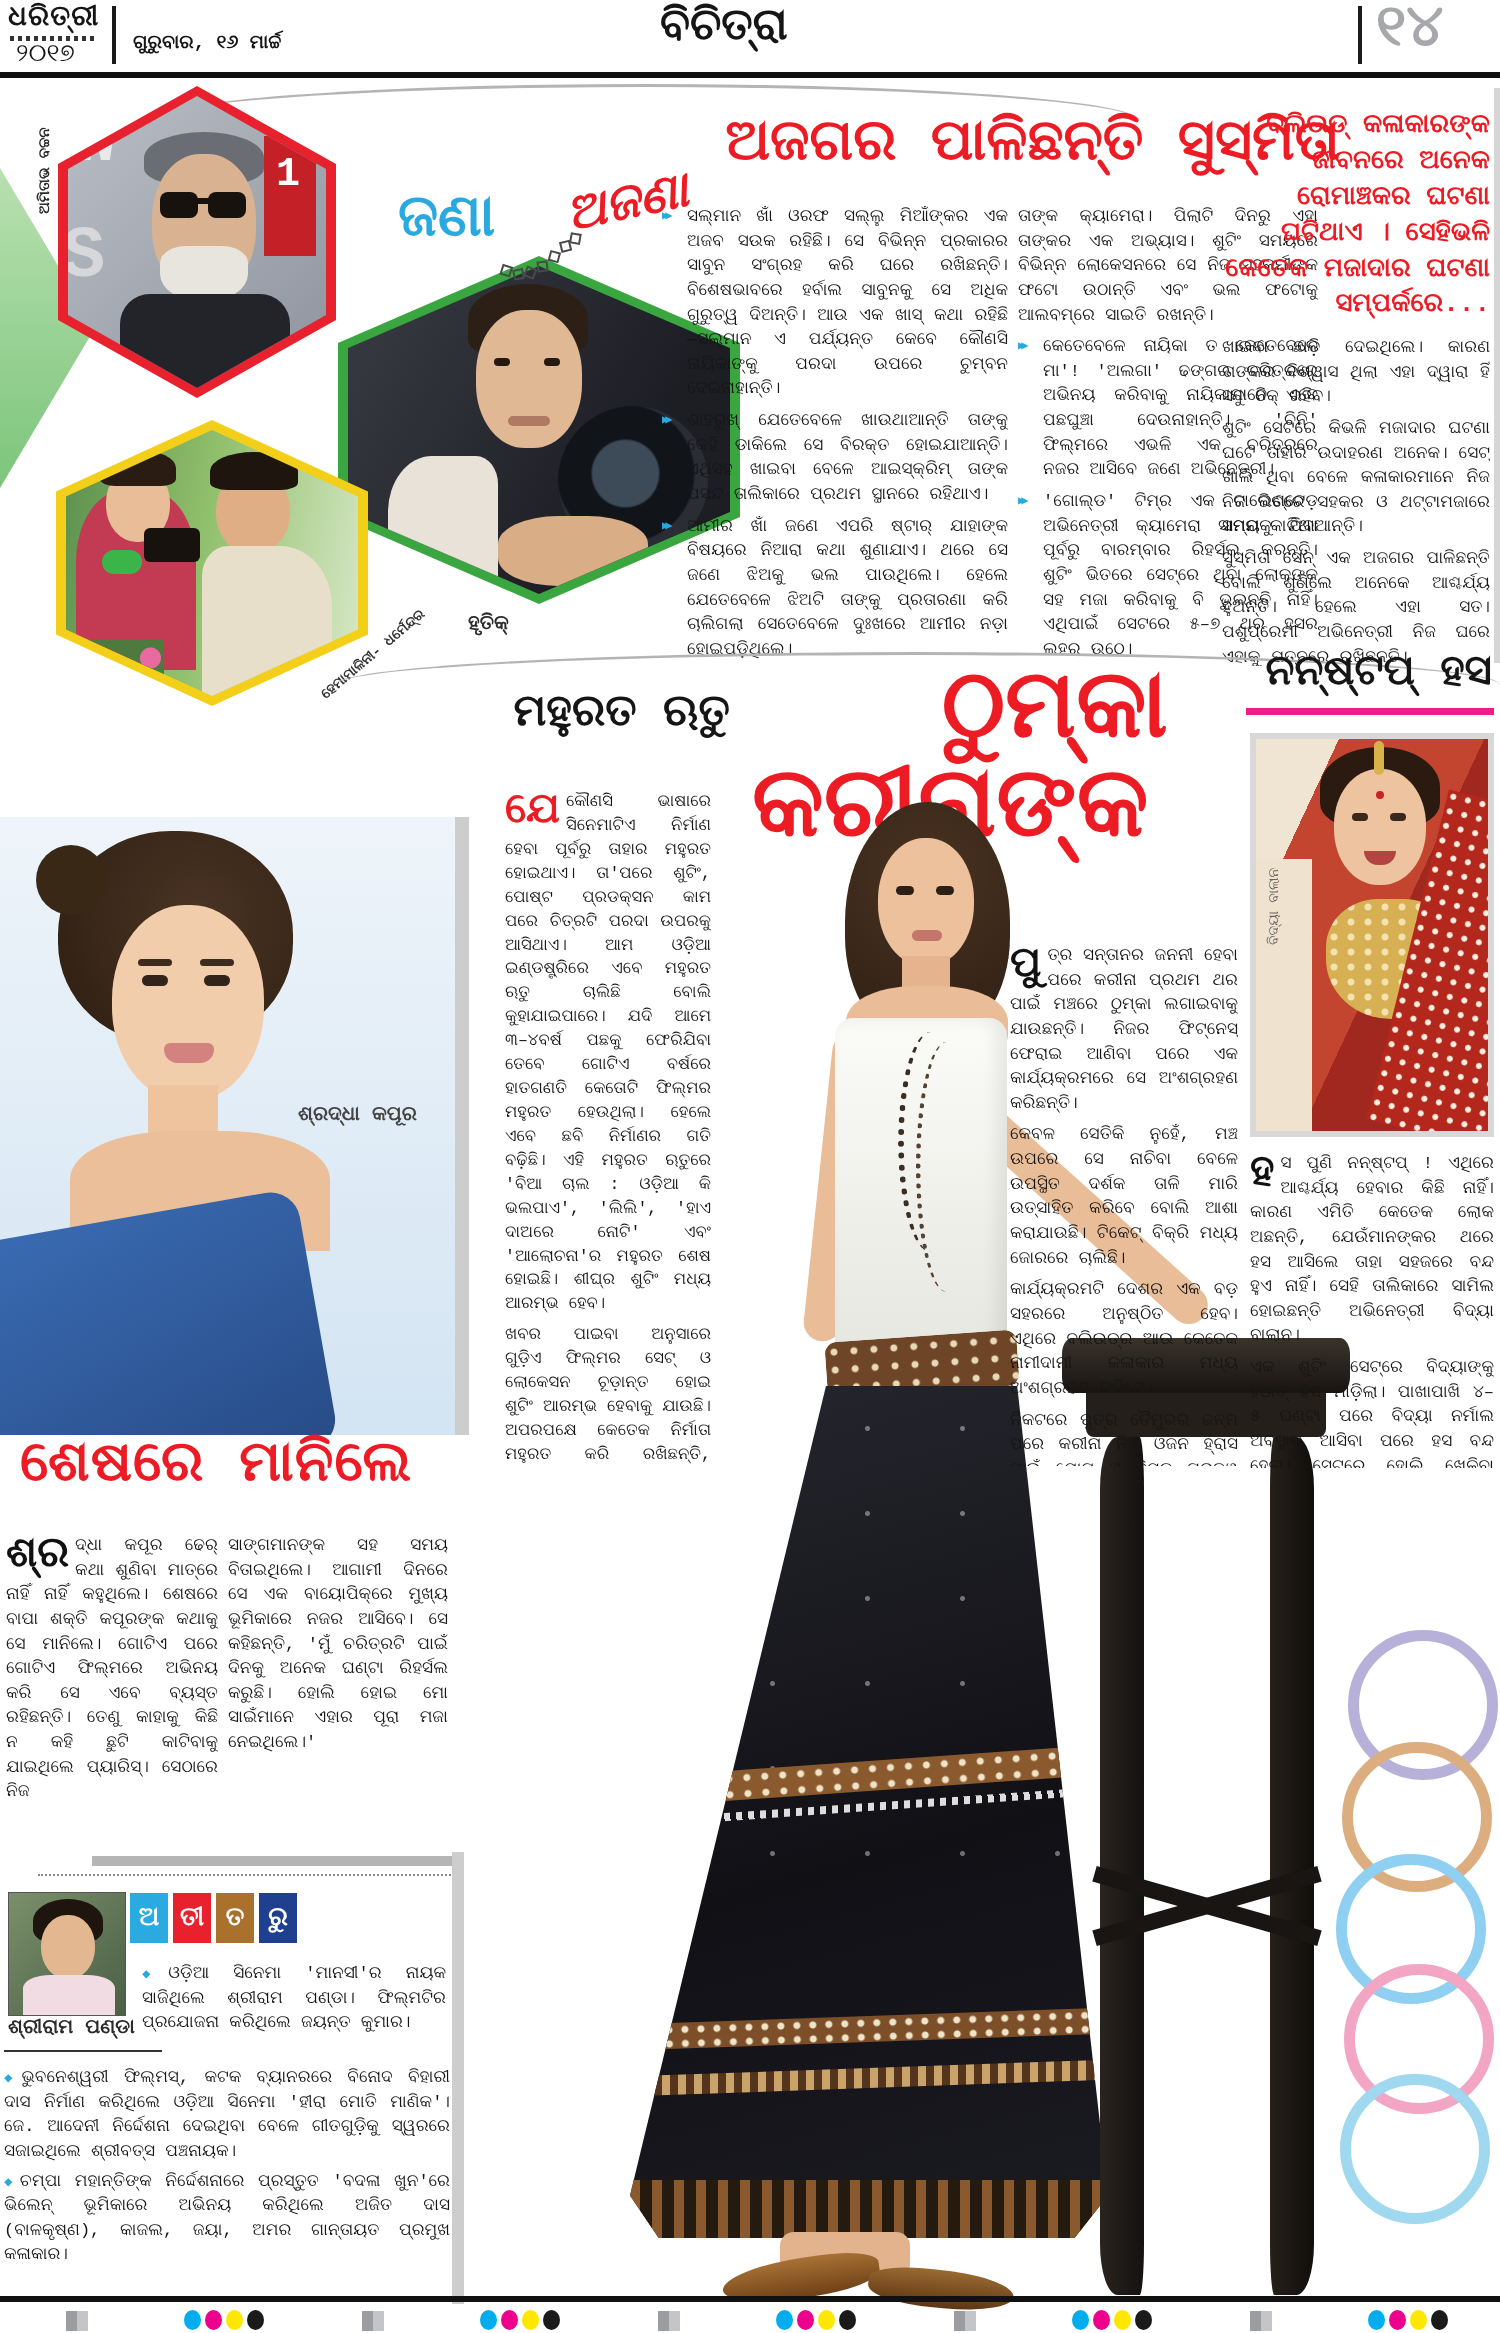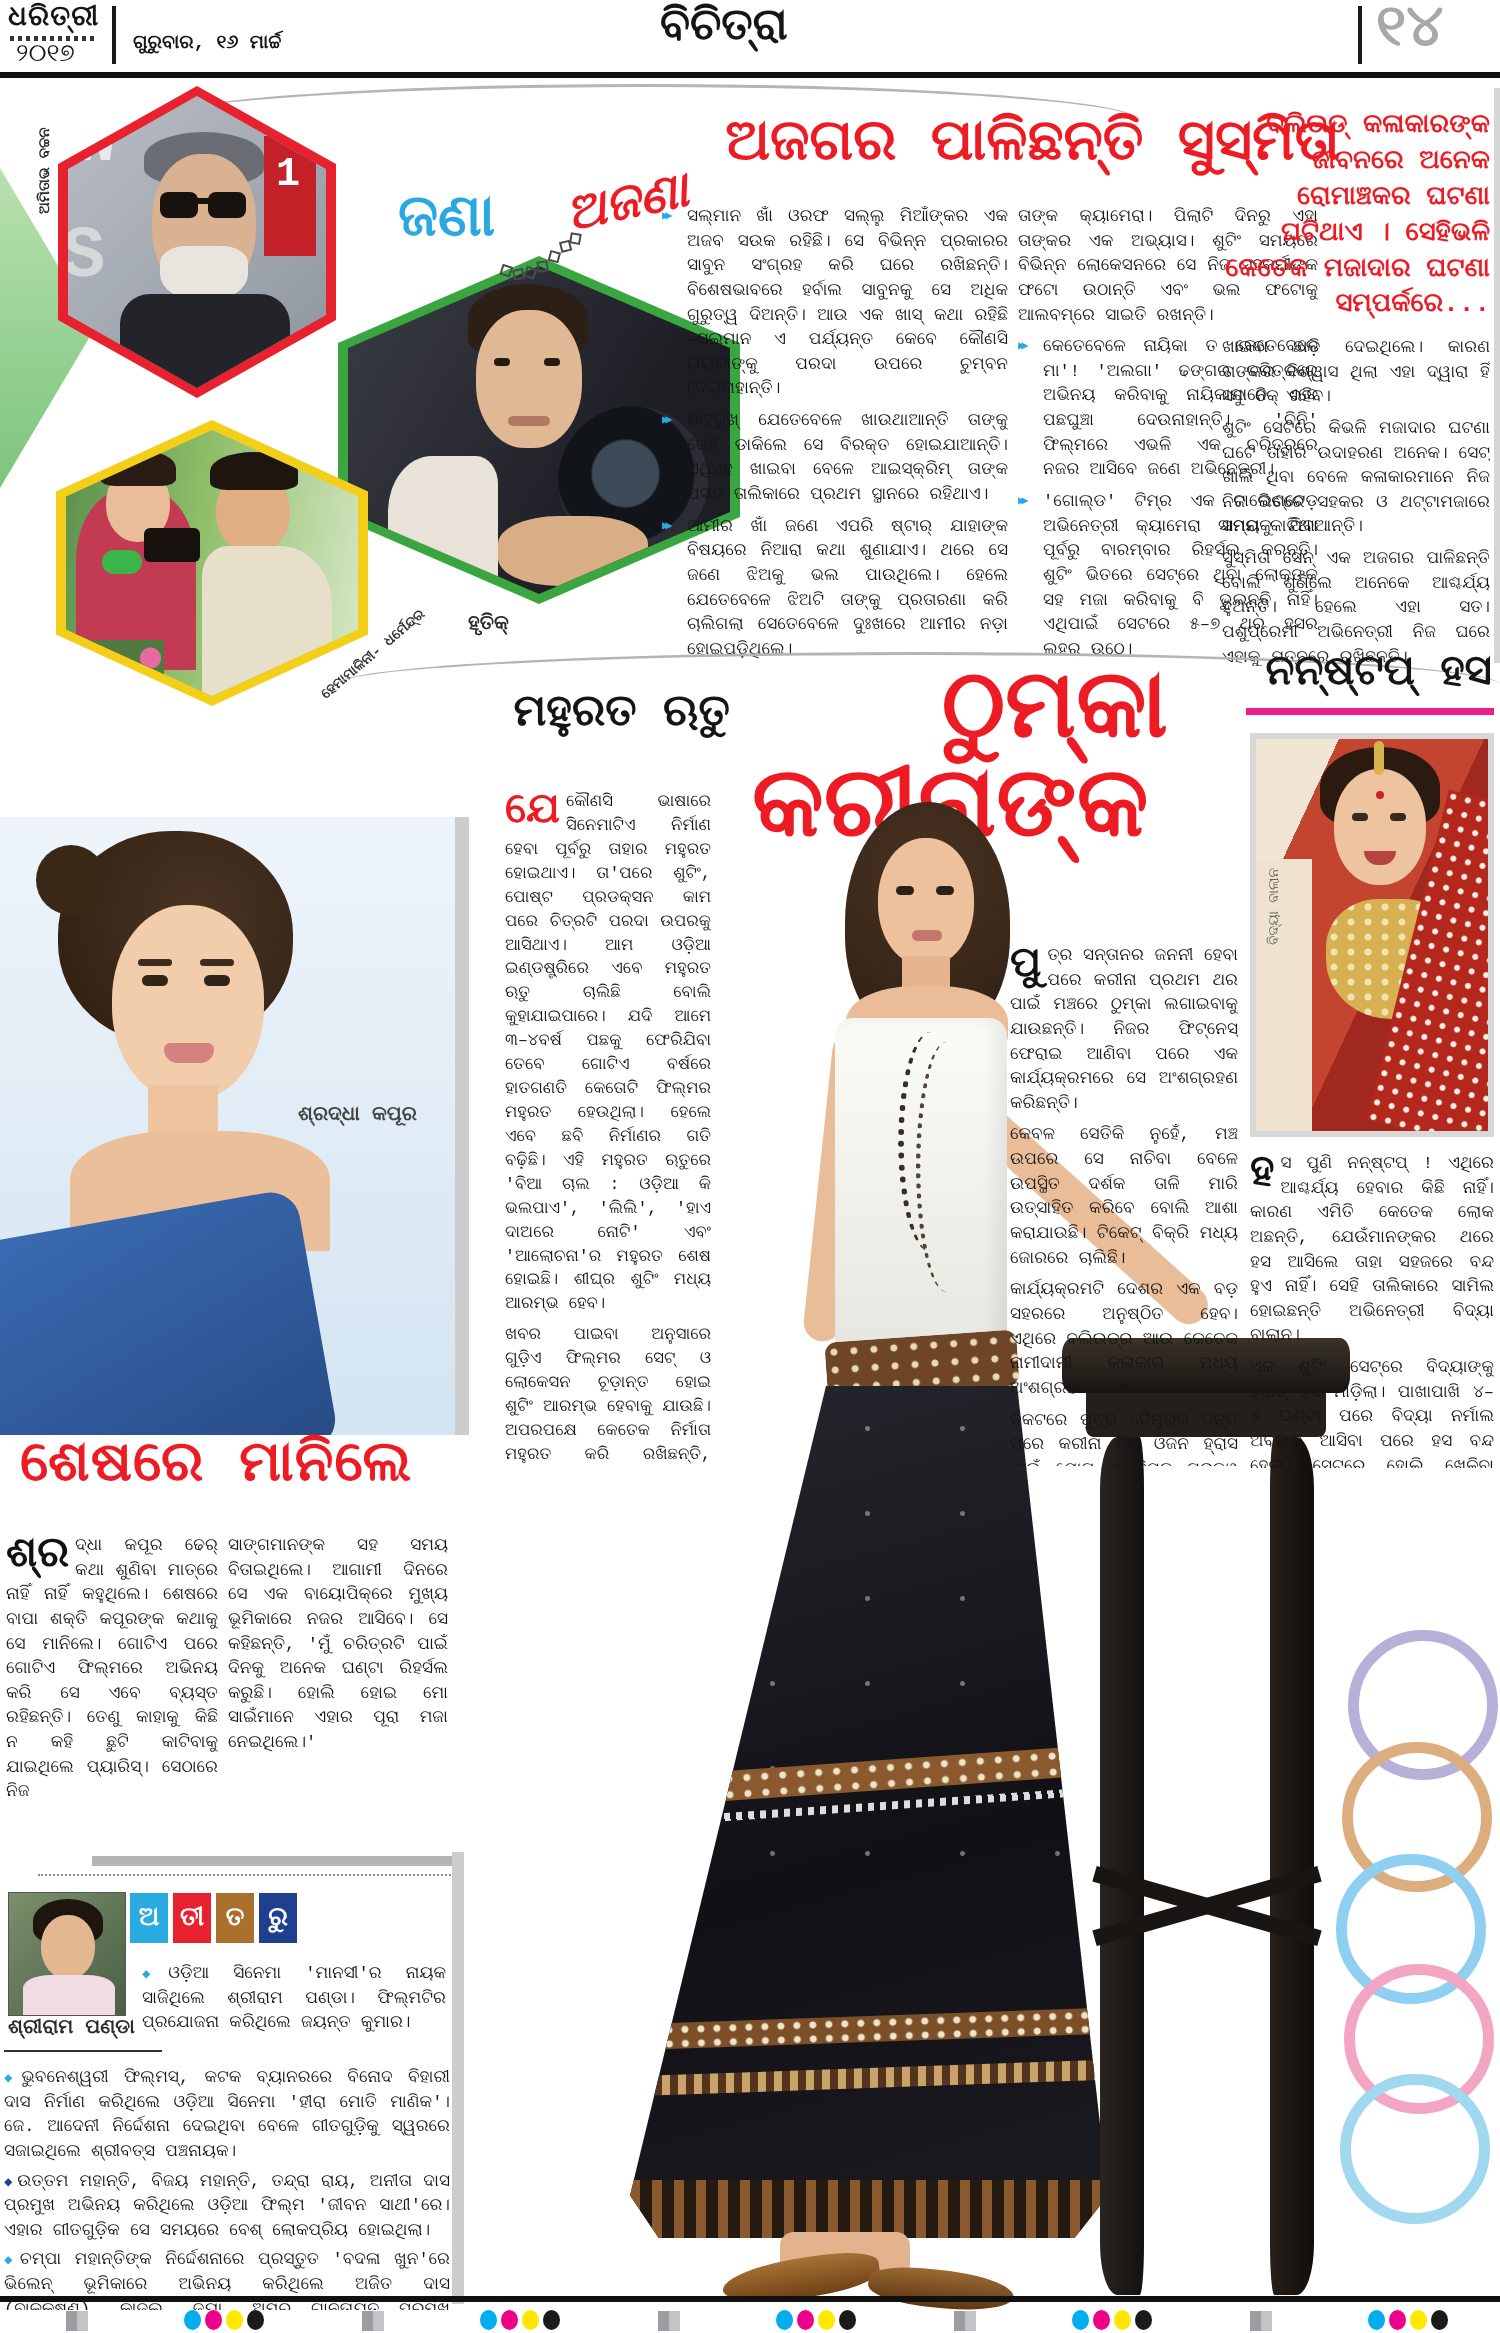--- a/index.html
+++ b/index.html
@@ -253,21 +253,20 @@
 
   <div class="abs" style="left:130px;top:1893px">
     <span class="logo-sq" style="background:#29abe2">ଅ</span><span class="logo-sq" style="background:#e8212e">ତୀ</span><span class="logo-sq" style="background:#a9712c">ତ</span><span class="logo-sq" style="background:#1f3f8f;margin-right:0">ରୁ</span>
   </div>
 
   <div class="abs jtext" style="left:138px;top:1958px;width:312px;height:108px;overflow:hidden">
     <p style="margin:4px"><span class="dm">◆</span><span>ଓଡ଼ିଆ ସିନେମା 'ମାନସୀ'ର ନାୟକ ସାଜିଥିଲେ ଶ୍ରୀରାମ ପଣ୍ଡା। ଫିଲ୍ମଟିର ପ୍ରଯୋଜନା କରିଥିଲେ ଜୟନ୍ତ କୁମାର।</span></p>
   </div>
   <div class="abs jtext" style="left:4px;top:2066px;width:446px;height:244px;overflow:hidden">
     <p style="margin:0 0 5px 0"><span class="dm">◆</span><span>ଭୁବନେଶ୍ୱରୀ ଫିଲ୍ମସ୍, କଟକ ବ୍ୟାନରରେ ବିନୋଦ ବିହାରୀ ଦାସ ନିର୍ମାଣ କରିଥିଲେ ଓଡ଼ିଆ ସିନେମା 'ହୀରା ମୋତି ମାଣିକ'। ଜେ. ଆଦେନୀ ନିର୍ଦ୍ଦେଶନା ଦେଇଥିବା ବେଳେ ଗୀତଗୁଡ଼ିକୁ ସ୍ୱରରେ ସଜାଇଥିଲେ ଶ୍ରୀବତ୍ସ ପଞ୍ଚନାୟକ।</span></p>
-    <p style="margin:0 0 5px 0"><span class="dm" style="color:#1f3f8f">◆</span><span>ଉତ୍ତମ ମହାନ୍ତି, ବିଜୟ ମହାନ୍ତି, ତନ୍ଦ୍ରା ରାୟ, ଅନୀତା ଦାସ ପ୍ରମୁଖ ଅଭିନୟ କରିଥିଲେ ଓଡ଼ିଆ ଫିଲ୍ମ 'ଜୀବନ ସାଥୀ'ରେ। ଏହାର ଗୀତଗୁଡ଼ିକ ସେ ସମୟରେ ବେଶ୍ ଲୋକପ୍ରିୟ ହୋଇଥିଲା।</span></p>
     <p style="margin:0"><span class="dm">◆</span><span></span><span>ଚମ୍ପା ମହାନ୍ତିଙ୍କ ନିର୍ଦ୍ଦେଶନାରେ ପ୍ରସ୍ତୁତ 'ବଦଳା ଖୁନ'ରେ ଭିଲେନ୍ ଭୂମିକାରେ ଅଭିନୟ କରିଥିଲେ ଅଜିତ ଦାସ (ବାଳକୃଷ୍ଣ), କାଜଲ, ଜୟା, ଅମର ଗାନ୍ତାୟତ ପ୍ରମୁଖ କଳାକାର।</span></p>
   </div>
 
   <div class="ring" style="left:1348px;top:1630px;width:128px;height:128px;border:11px solid #b7b1da"></div>
   <div class="ring" style="left:1342px;top:1742px;width:128px;height:128px;border:11px solid #dcae7f"></div>
   <div class="ring" style="left:1336px;top:1854px;width:128px;height:128px;border:11px solid #8fd0f2"></div>
   <div class="ring" style="left:1344px;top:1964px;width:128px;height:128px;border:11px solid #f3a6c3"></div>
   <div class="ring" style="left:1340px;top:2074px;width:128px;height:128px;border:11px solid #9fd8ef"></div>
 
   <div class="abs" style="left:0;top:2296px;width:1500px;height:6px;background:#111"></div>

